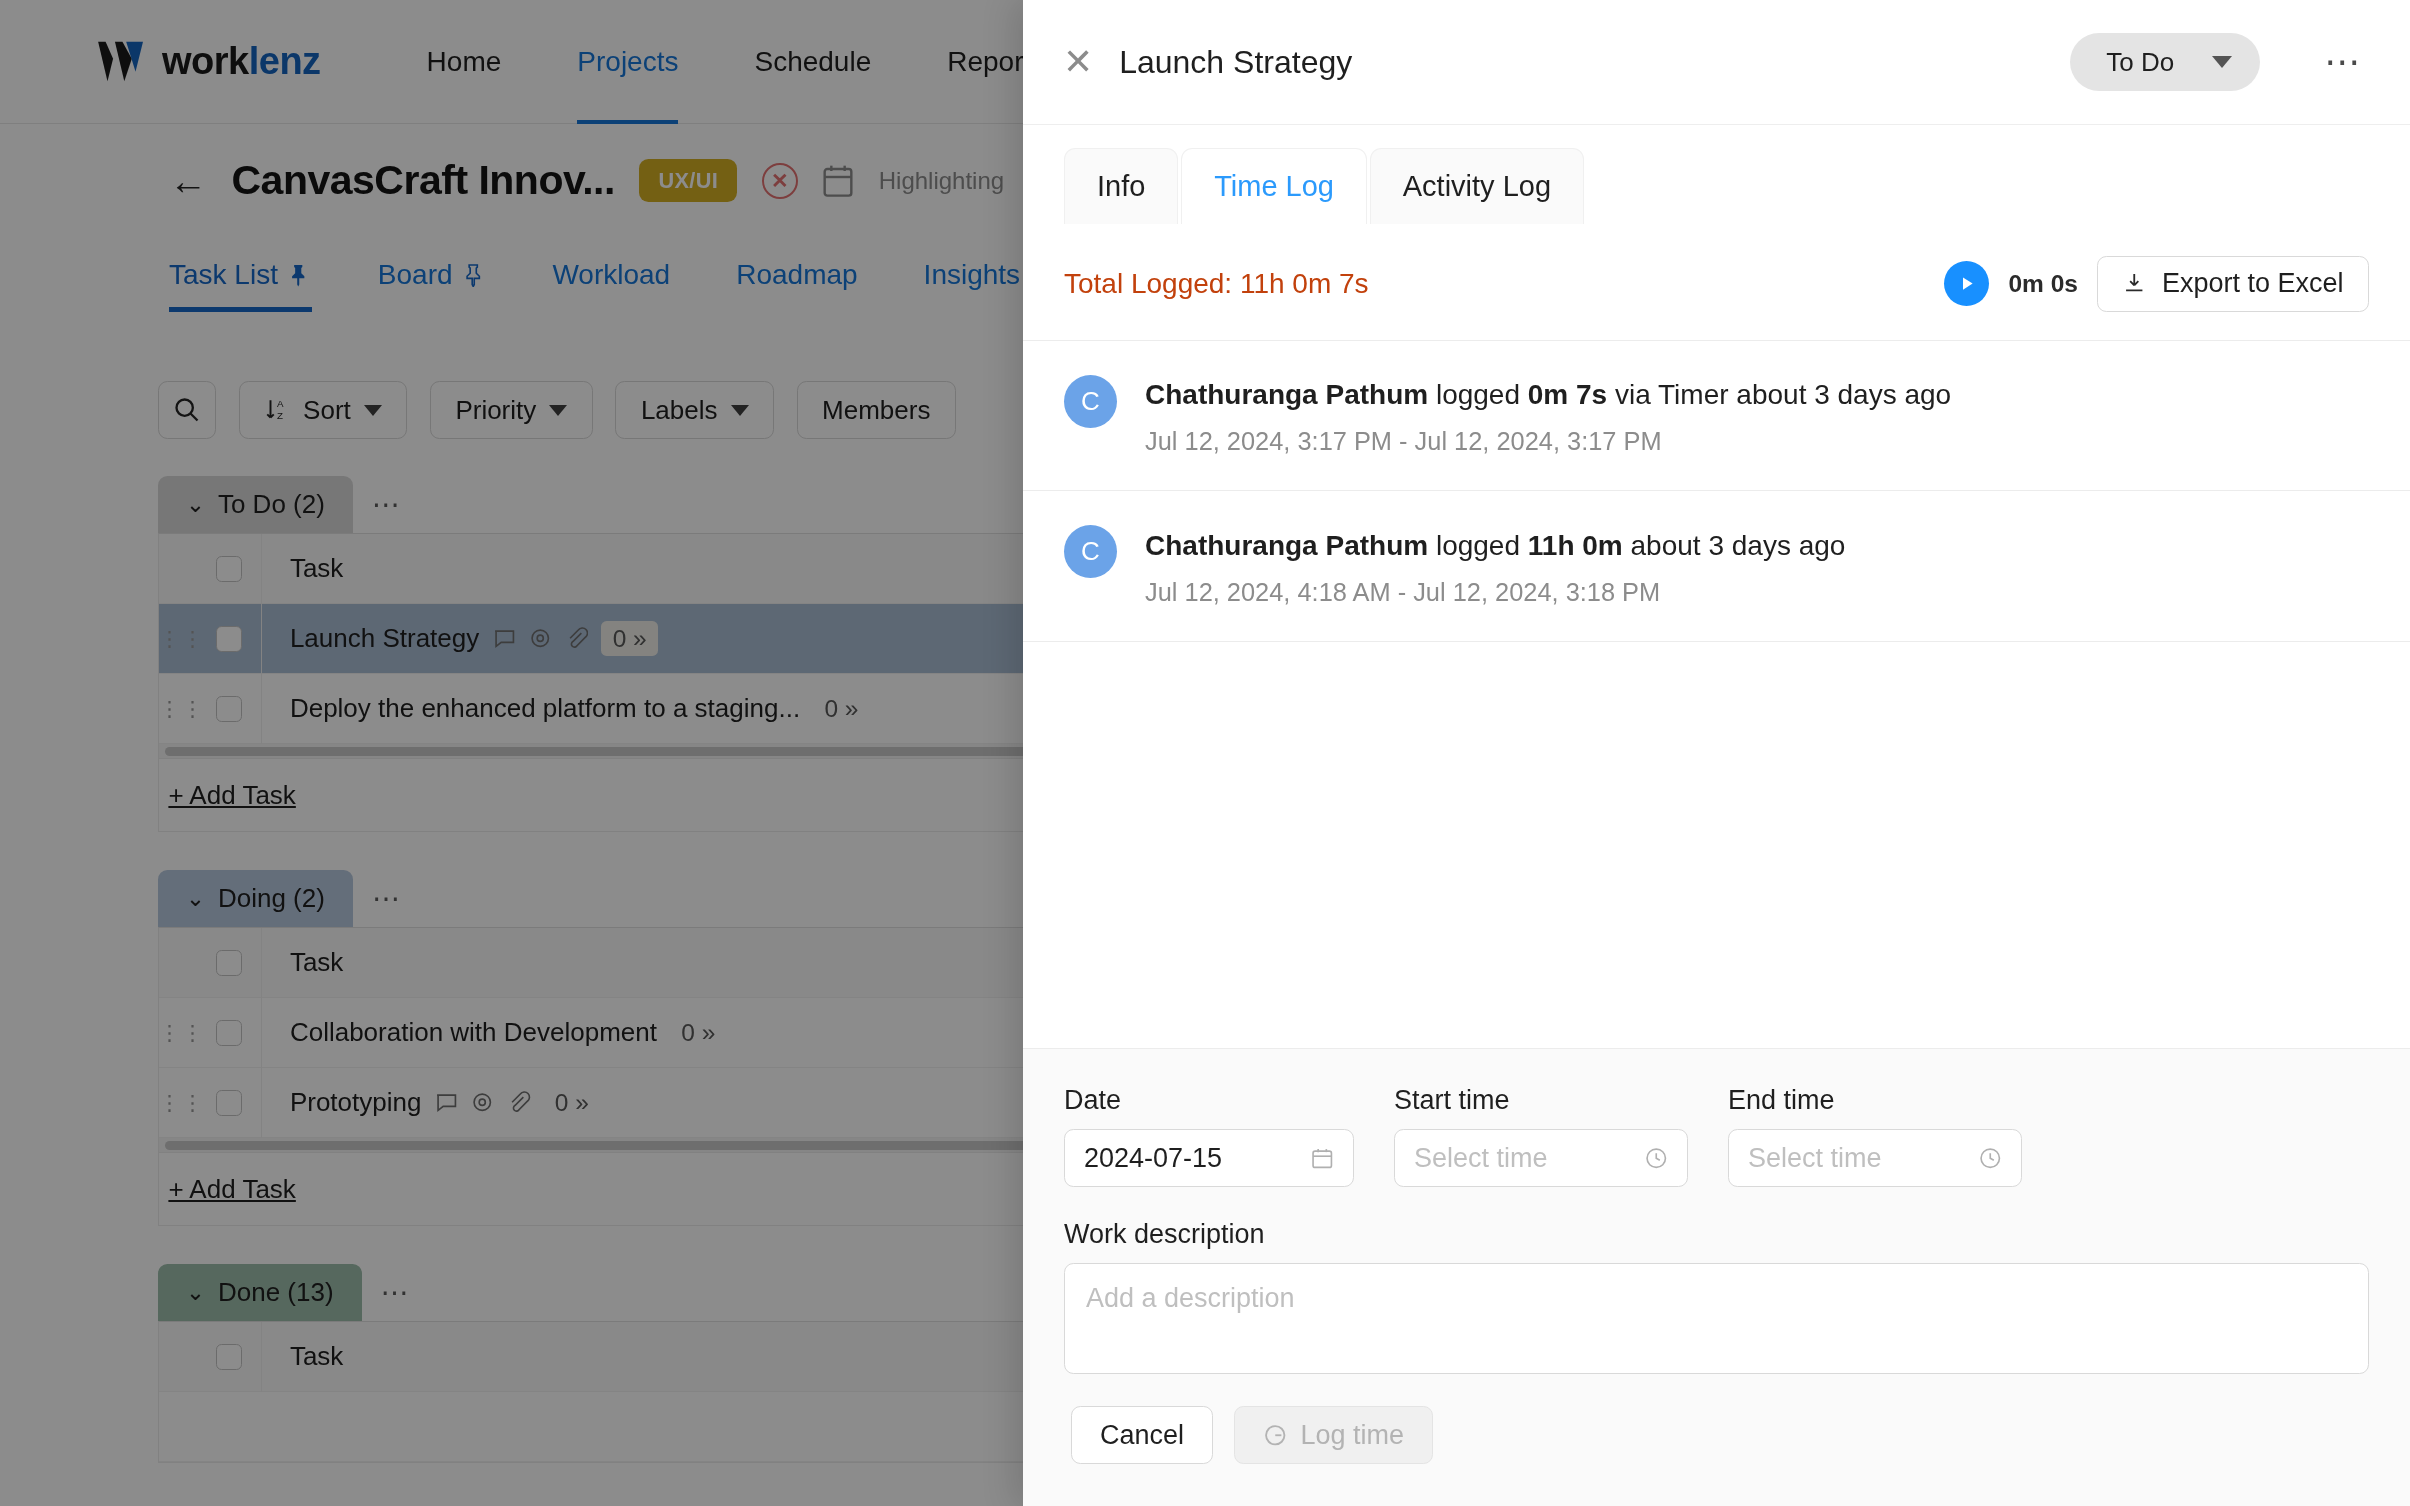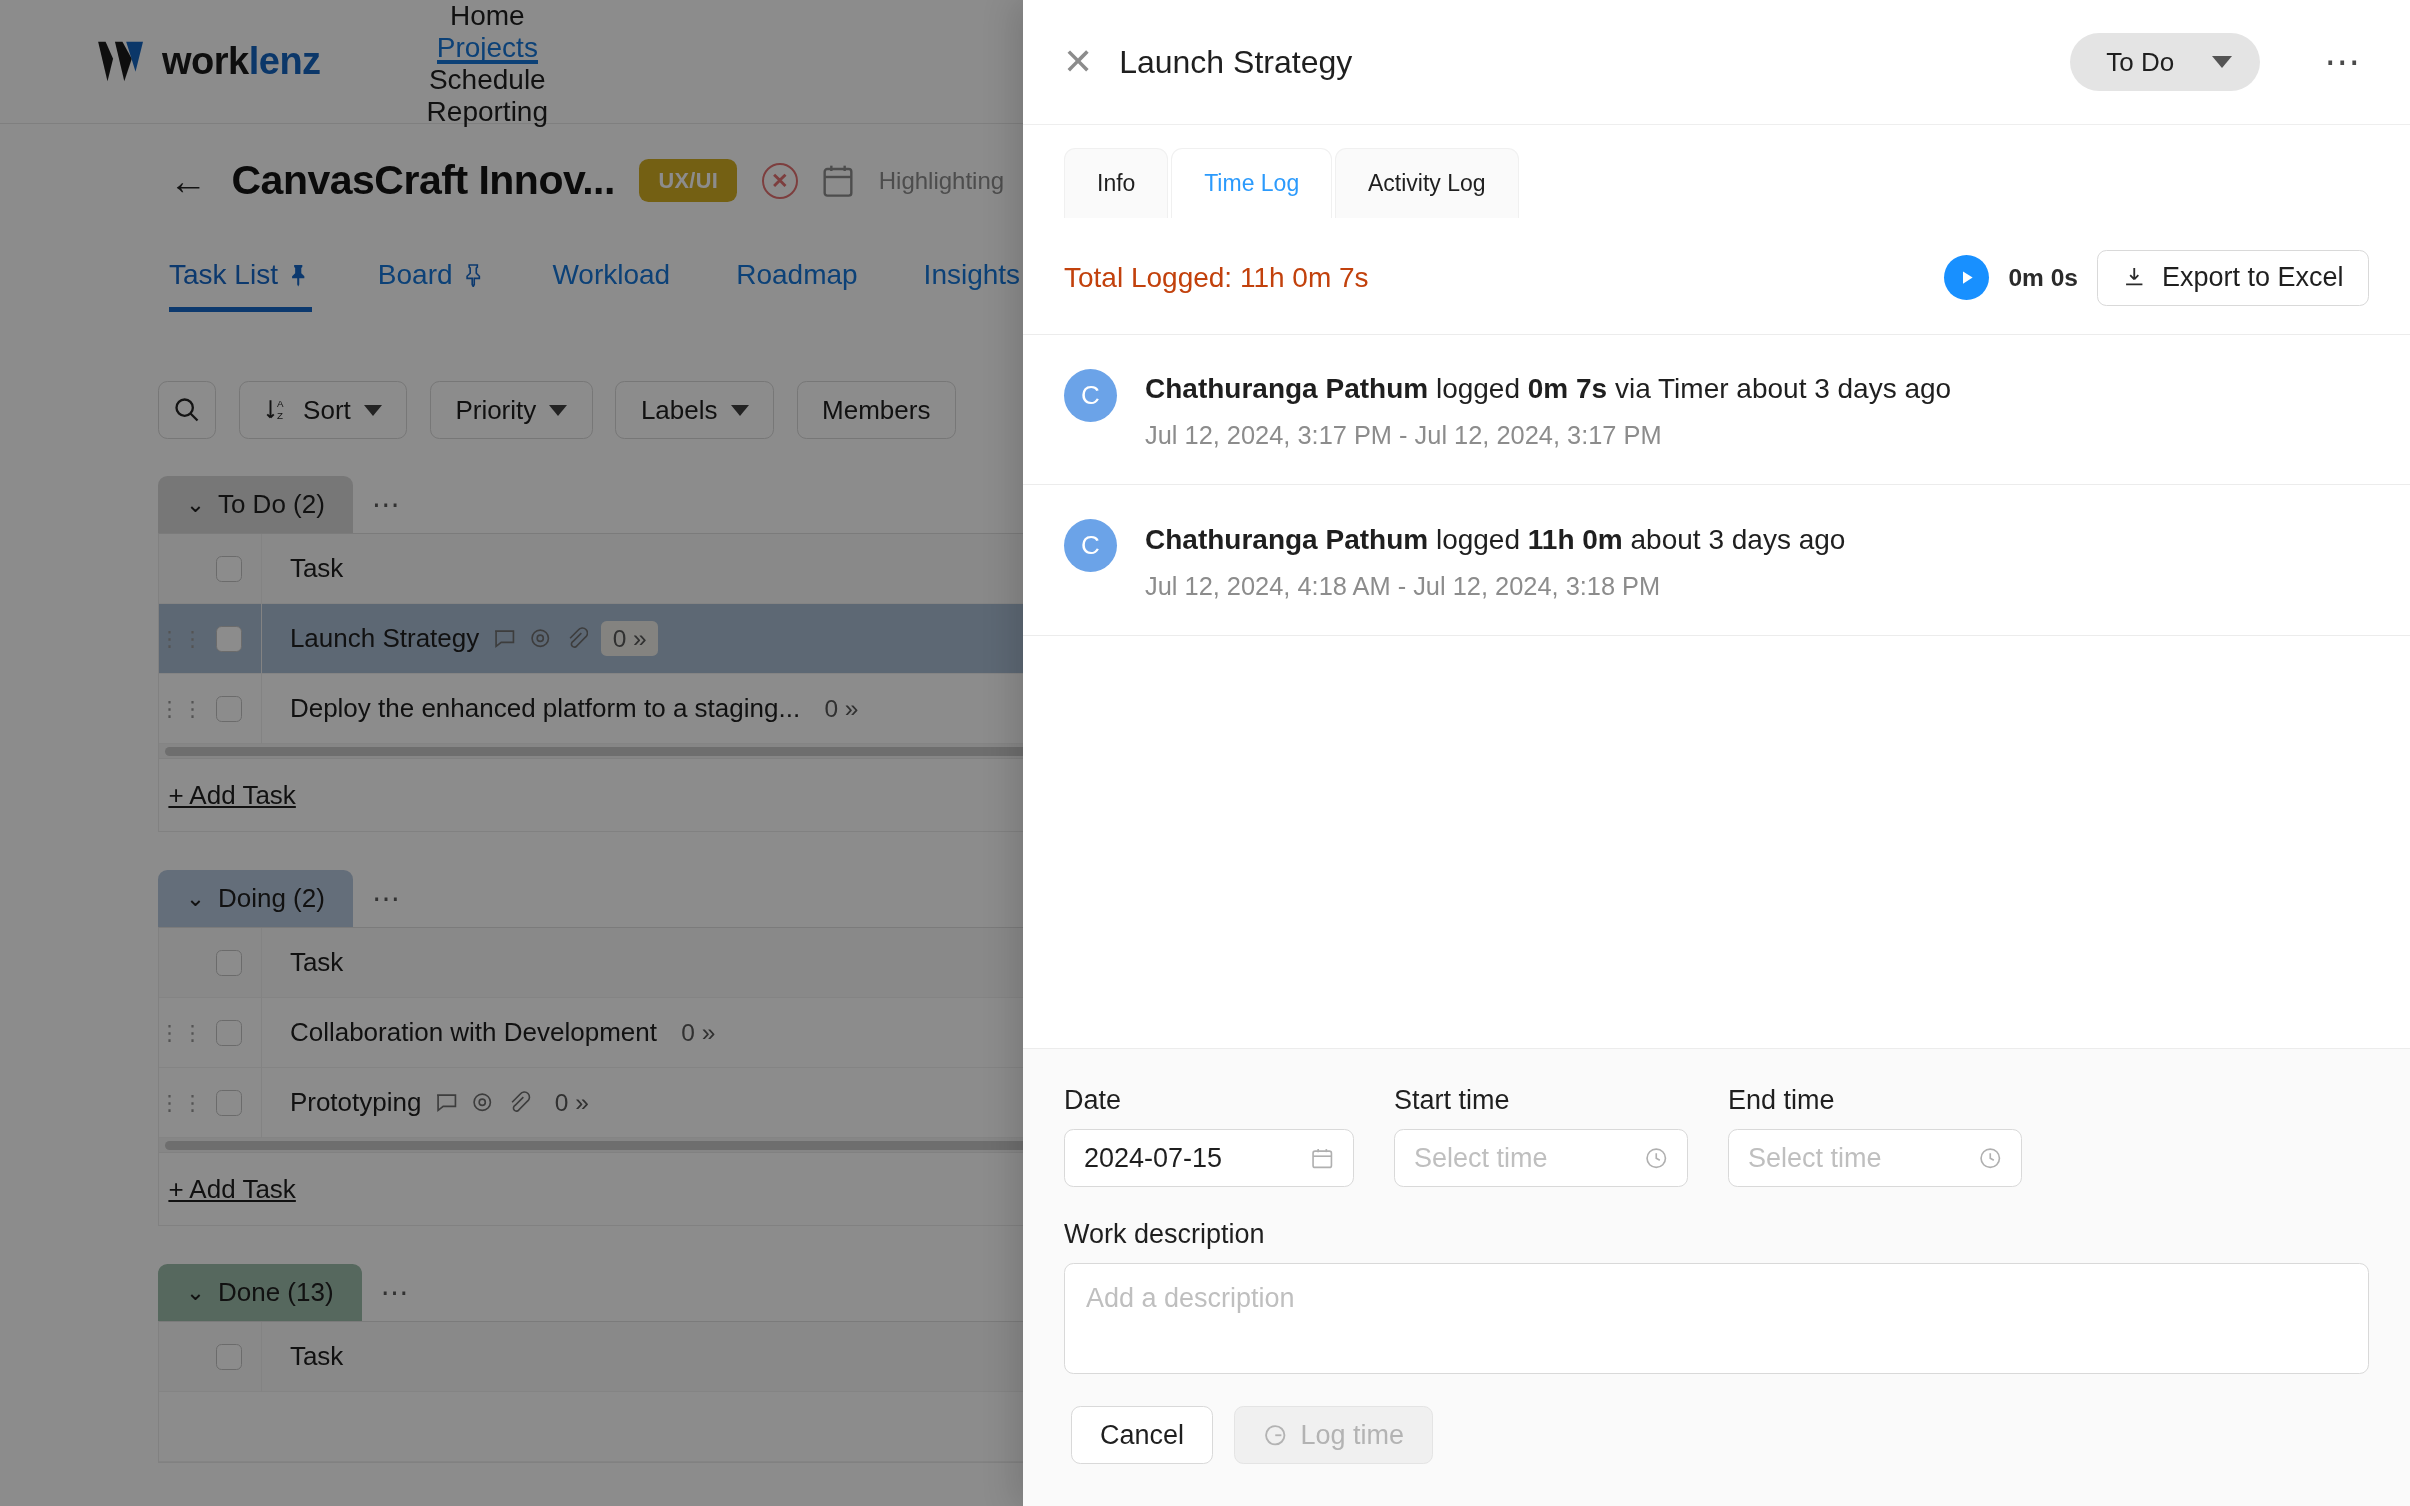--- a/index.html
+++ b/index.html
@@ -17,21 +17,21 @@
     position: absolute; top: 0; left: 0; width: 2411px; height: 124px;
     background: #ffffff;
     border-bottom: 0.9px solid #e8e8e8;
     display: flex; align-items: center; padding-left: 94px;
   }
   .logo { display: flex; align-items: center; gap: 13px; margin-right: 68px; }
   .logo-mark { width: 55px; height: 43px; }
   .logo-text { font-size: 38px; font-weight: 700; letter-spacing: -0.5px; }
   .logo-text .dark { color: #1a1a1a; }
   .logo-text .blue { color: #1565c0; }
-  .nav-links { display: flex; align-items: center; gap: 0; height: 124px; flex-direction: column; }
+  .nav-links { display: flex; align-items: center; gap: 0; height: 124px; }
   .nav-link {
     font-size: 28px; color: #1f1f1f; padding: 0 38px;
     height: 124px; display: flex; align-items: center; position: relative;
   }
   .nav-link.active { color: #1677d9; }
   .nav-link.active::after {
     content: ""; position: absolute; left: 38px; right: 38px; bottom: 0;
     height: 3.8px; background: #1677d9;
   }
 
@@ -133,21 +133,21 @@
     font-size: 26px; color: #1f1f1f;
   }
   .chev-down {
     width: 0; height: 0; border-left: 10.4px solid transparent;
     border-right: 10.4px solid transparent; border-top: 12.2px solid #545454;
   }
   .dw-dots { font-size: 36px; color: #4a4a4a; letter-spacing: 2.8px; margin-left: 38px; }
 
   .dw-tabs { display: flex; align-items: flex-end; padding: 22.6px 0 0 41px; gap: 0; }
   .dw-tab {
-    font-size: 23px; padding: 21px 32px; border: 0.9px solid #f0f0f0;
+    font-size: 29px; padding: 21px 32px; border: 0.9px solid #f0f0f0;
     border-bottom: none; border-radius: 11.3px 11.3px 0 0; background: #fafafa;
     color: #1f1f1f; margin-right: 2.8px;
   }
   .dw-tab.active { background: #ffffff; color: #2b9afc; }
 
   .tl-summary {
     display: flex; align-items: center; padding: 32px 41px 28px 41px;
     border-bottom: 0.9px solid #ececec; margin: 0 0 0 0;
   }
   .tl-total { font-size: 28px; color: #c2410c; }

